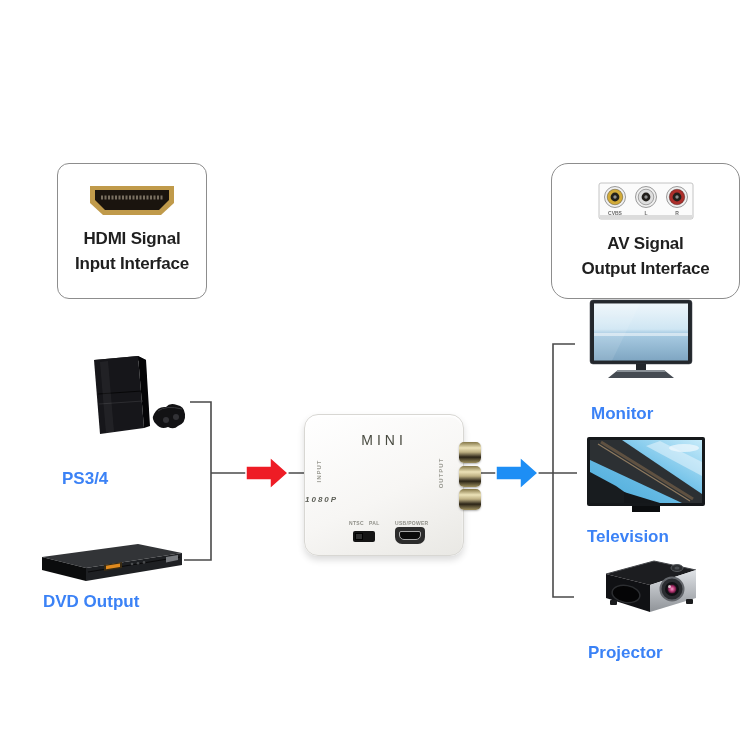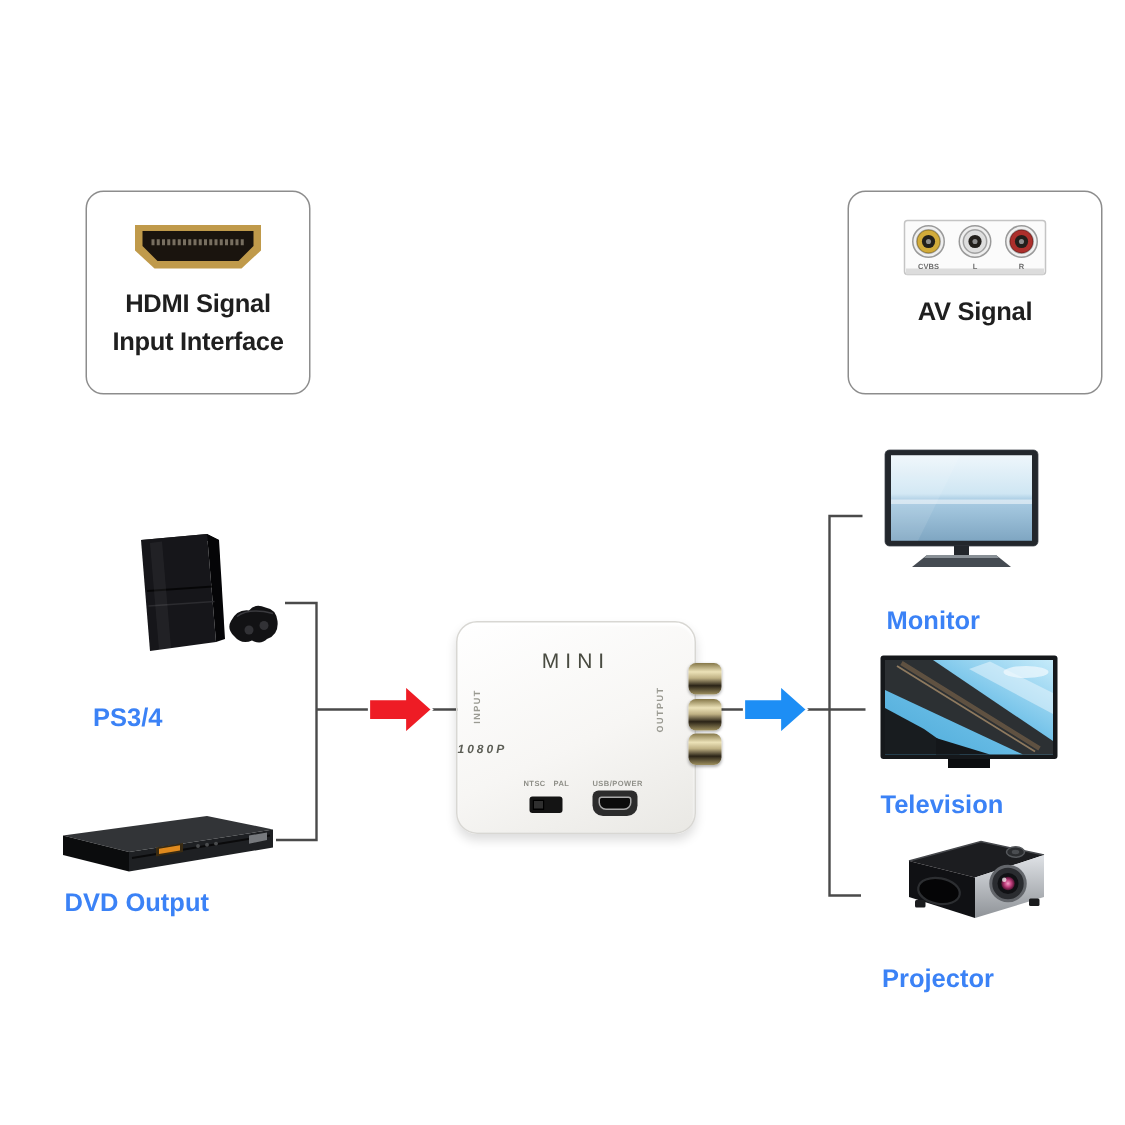--- a/index.html
+++ b/index.html
@@ -3,21 +3,21 @@
 <meta charset="utf-8">
 <style>
   html,body{margin:0;padding:0;background:#fff;}
   .canvas{position:relative;width:750px;height:750px;background:#ffffff;overflow:hidden;
           font-family:"Liberation Sans",sans-serif;}
   .abs{position:absolute;}
   svg{display:block;}
 
   
   .card{position:absolute;border:1.5px solid #8d8d8d;border-radius:12px;background:#fff;
-        display:flex;flex-direction:column;align-items:center;box-sizing:border-box;}
+        display:flex;flex-direction:column;align-items:center;box-sizing:border-box;margin-top:36px;}
   .card-icon-wrap{margin-top:20px;}
   .card-text{margin-top:9px;font-size:17px;font-weight:bold;color:#1f1f1f;text-align:center;
              line-height:25px;letter-spacing:-0.2px;}
 
   
   .dev-label{position:absolute;font-size:17px;font-weight:bold;color:#3b82f6;}
 
   
   .converter{position:absolute;left:304px;top:414px;width:158px;height:140px;border-radius:14px;
              background:linear-gradient(155deg,#ffffff 0%,#f7f6f4 55%,#e9e8e4 100%);
@@ -70,21 +70,21 @@
         <path d="M8 6 h74 v10 l-10 10 h-54 l-10 -10 z" fill="#1a140e"></path>
         <line x1="14" y1="13.5" x2="76" y2="13.5" stroke="#786f60" stroke-width="4" stroke-dasharray="2 1.5"></line>
       </svg>
     </div>
     <div class="card-text">
       <div>HDMI Signal</div>
       <div>Input Interface</div>
     </div>
   </div>
 
-  <div class="card" style="left:565px;top:127px;width:170px;height:136px;">
+  <div class="card" style="left:551px;top:127px;width:189px;height:136px;border-radius:17px;">
     <div class="card-icon-wrap" style="margin-top:18px;">
       <svg width="96" height="40" viewBox="0 0 96 40">
         <rect x="1" y="1" width="94" height="36" rx="2" fill="#fbfbfb" stroke="#c4c4c4"></rect>
         <rect x="2" y="33" width="92" height="4" fill="#dcdcdc"></rect>
         <g>
           <circle cx="17" cy="15" r="10.5" fill="#efefef" stroke="#9a9a9a"></circle>
           <circle cx="17" cy="15" r="7.8" stroke="rgba(0,0,0,.3)" fill="#d2ab3a"></circle>
           <circle cx="17" cy="15" r="4.4" fill="#221f1b"></circle>
           <circle cx="17" cy="15" r="1.7" fill="#8e8e8e"></circle>
           <text x="17" y="33" font-size="5" font-weight="bold" fill="#6b6b6b" text-anchor="middle">CVBS</text>
@@ -100,20 +100,21 @@
           <circle cx="79" cy="15" r="10.5" fill="#efefef" stroke="#9a9a9a"></circle>
           <circle cx="79" cy="15" r="7.8" stroke="rgba(0,0,0,.3)" fill="#ac2f2b"></circle>
           <circle cx="79" cy="15" r="4.4" fill="#221f1b"></circle>
           <circle cx="79" cy="15" r="1.7" fill="#8e8e8e"></circle>
           <text x="79" y="33" font-size="5" font-weight="bold" fill="#6b6b6b" text-anchor="middle">R</text>
         </g>
       </svg>
     </div>
     <div class="card-text">
       <div>AV Signal</div>
+      <div>Output Interface</div>
     </div>
   </div>
 
   <svg class="abs" style="left:84px;top:350px;" width="106" height="94" viewBox="0 0 106 94">
     <polygon points="10,10 54,6 62,10 18,14" fill="#27272b"></polygon>
     <polygon points="10,10 54,6 60,78 16,84" fill="#16161a"></polygon>
     <polygon points="54,6 62,10 66,76 60,78" fill="#050507"></polygon>
     <line x1="14" y1="44" x2="58" y2="41" stroke="#000" stroke-width="1.2" opacity=".7"></line>
     <line x1="15" y1="54" x2="59" y2="51" stroke="#2c2c30" stroke-width="1"></line>
     <polygon points="16,12 24,11 30,82 22,83" fill="#ffffff" opacity=".05"></polygon>

